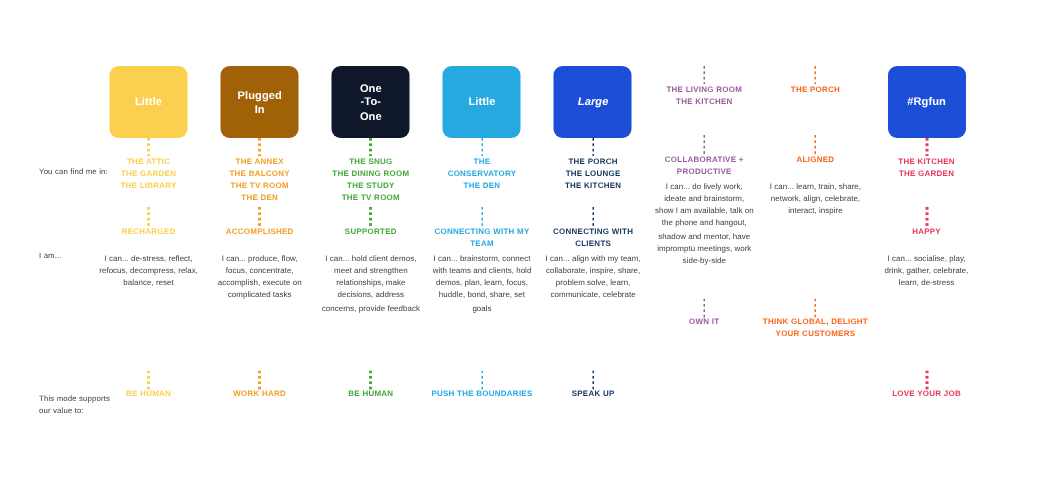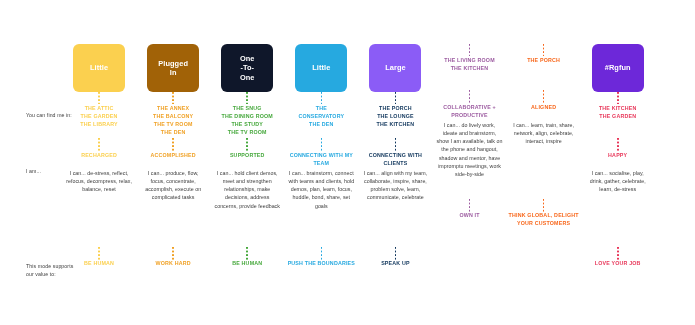--- a/index.html
+++ b/index.html
@@ -198,21 +198,21 @@
         </div>
         <div class="slot-ican">
           <div class="ican">I can... brainstorm, connect with teams and clients, hold demos, plan, learn, focus, huddle, bond, share, set goals</div>
         </div>
         <div class="dots dots-c" style="color: rgb(38, 169, 224);"></div>
         <div class="slot-value">
           <div class="value" style="color: rgb(38, 169, 224);">PUSH THE BOUNDARIES</div>
         </div>
       </div>
       <div class="column">
-        <div class="card" style="background: #8b5cf6;">Large</div>
+        <div class="card" style="background: #1d4ed8; font-style: italic;">Large</div>
         <div class="dots dots-a" style="color: rgb(16, 54, 92);"></div>
         <div class="slot-places">
           <div class="places" style="color: rgb(16, 54, 92);">THE PORCH<br>THE LOUNGE<br>THE KITCHEN</div>
         </div>
         <div class="dots dots-b" style="color: rgb(16, 54, 92);"></div>
         <div class="slot-iam">
           <div class="iam" style="color: rgb(16, 54, 92);">CONNECTING WITH CLIENTS</div>
         </div>
         <div class="slot-ican">
           <div class="ican">I can... align with my team, collaborate, inspire, share, problem solve, learn, communicate, celebrate</div>
@@ -250,21 +250,21 @@
         </div>
         <div class="slot-ican">
           <div class="ican">I can... learn, train, share, network, align, celebrate, interact, inspire</div>
         </div>
         <div class="dots dots-c" style="color: rgb(248, 103, 27);"></div>
         <div class="slot-value">
           <div class="value" style="color: rgb(248, 103, 27);">THINK GLOBAL, DELIGHT YOUR CUSTOMERS</div>
         </div>
       </div>
       <div class="column">
-        <div class="card" style="background: #6d28d9;">#Rgfun</div>
+        <div class="card" style="background: #1d4ed8;">#Rgfun</div>
         <div class="dots dots-a" style="color: rgb(232, 55, 90);"></div>
         <div class="slot-places">
           <div class="places" style="color: rgb(232, 55, 90);">THE KITCHEN<br>THE GARDEN</div>
         </div>
         <div class="dots dots-b" style="color: rgb(232, 55, 90);"></div>
         <div class="slot-iam">
           <div class="iam" style="color: rgb(232, 55, 90);">HAPPY</div>
         </div>
         <div class="slot-ican">
           <div class="ican">I can... socialise, play, drink, gather, celebrate, learn, de-stress</div>

